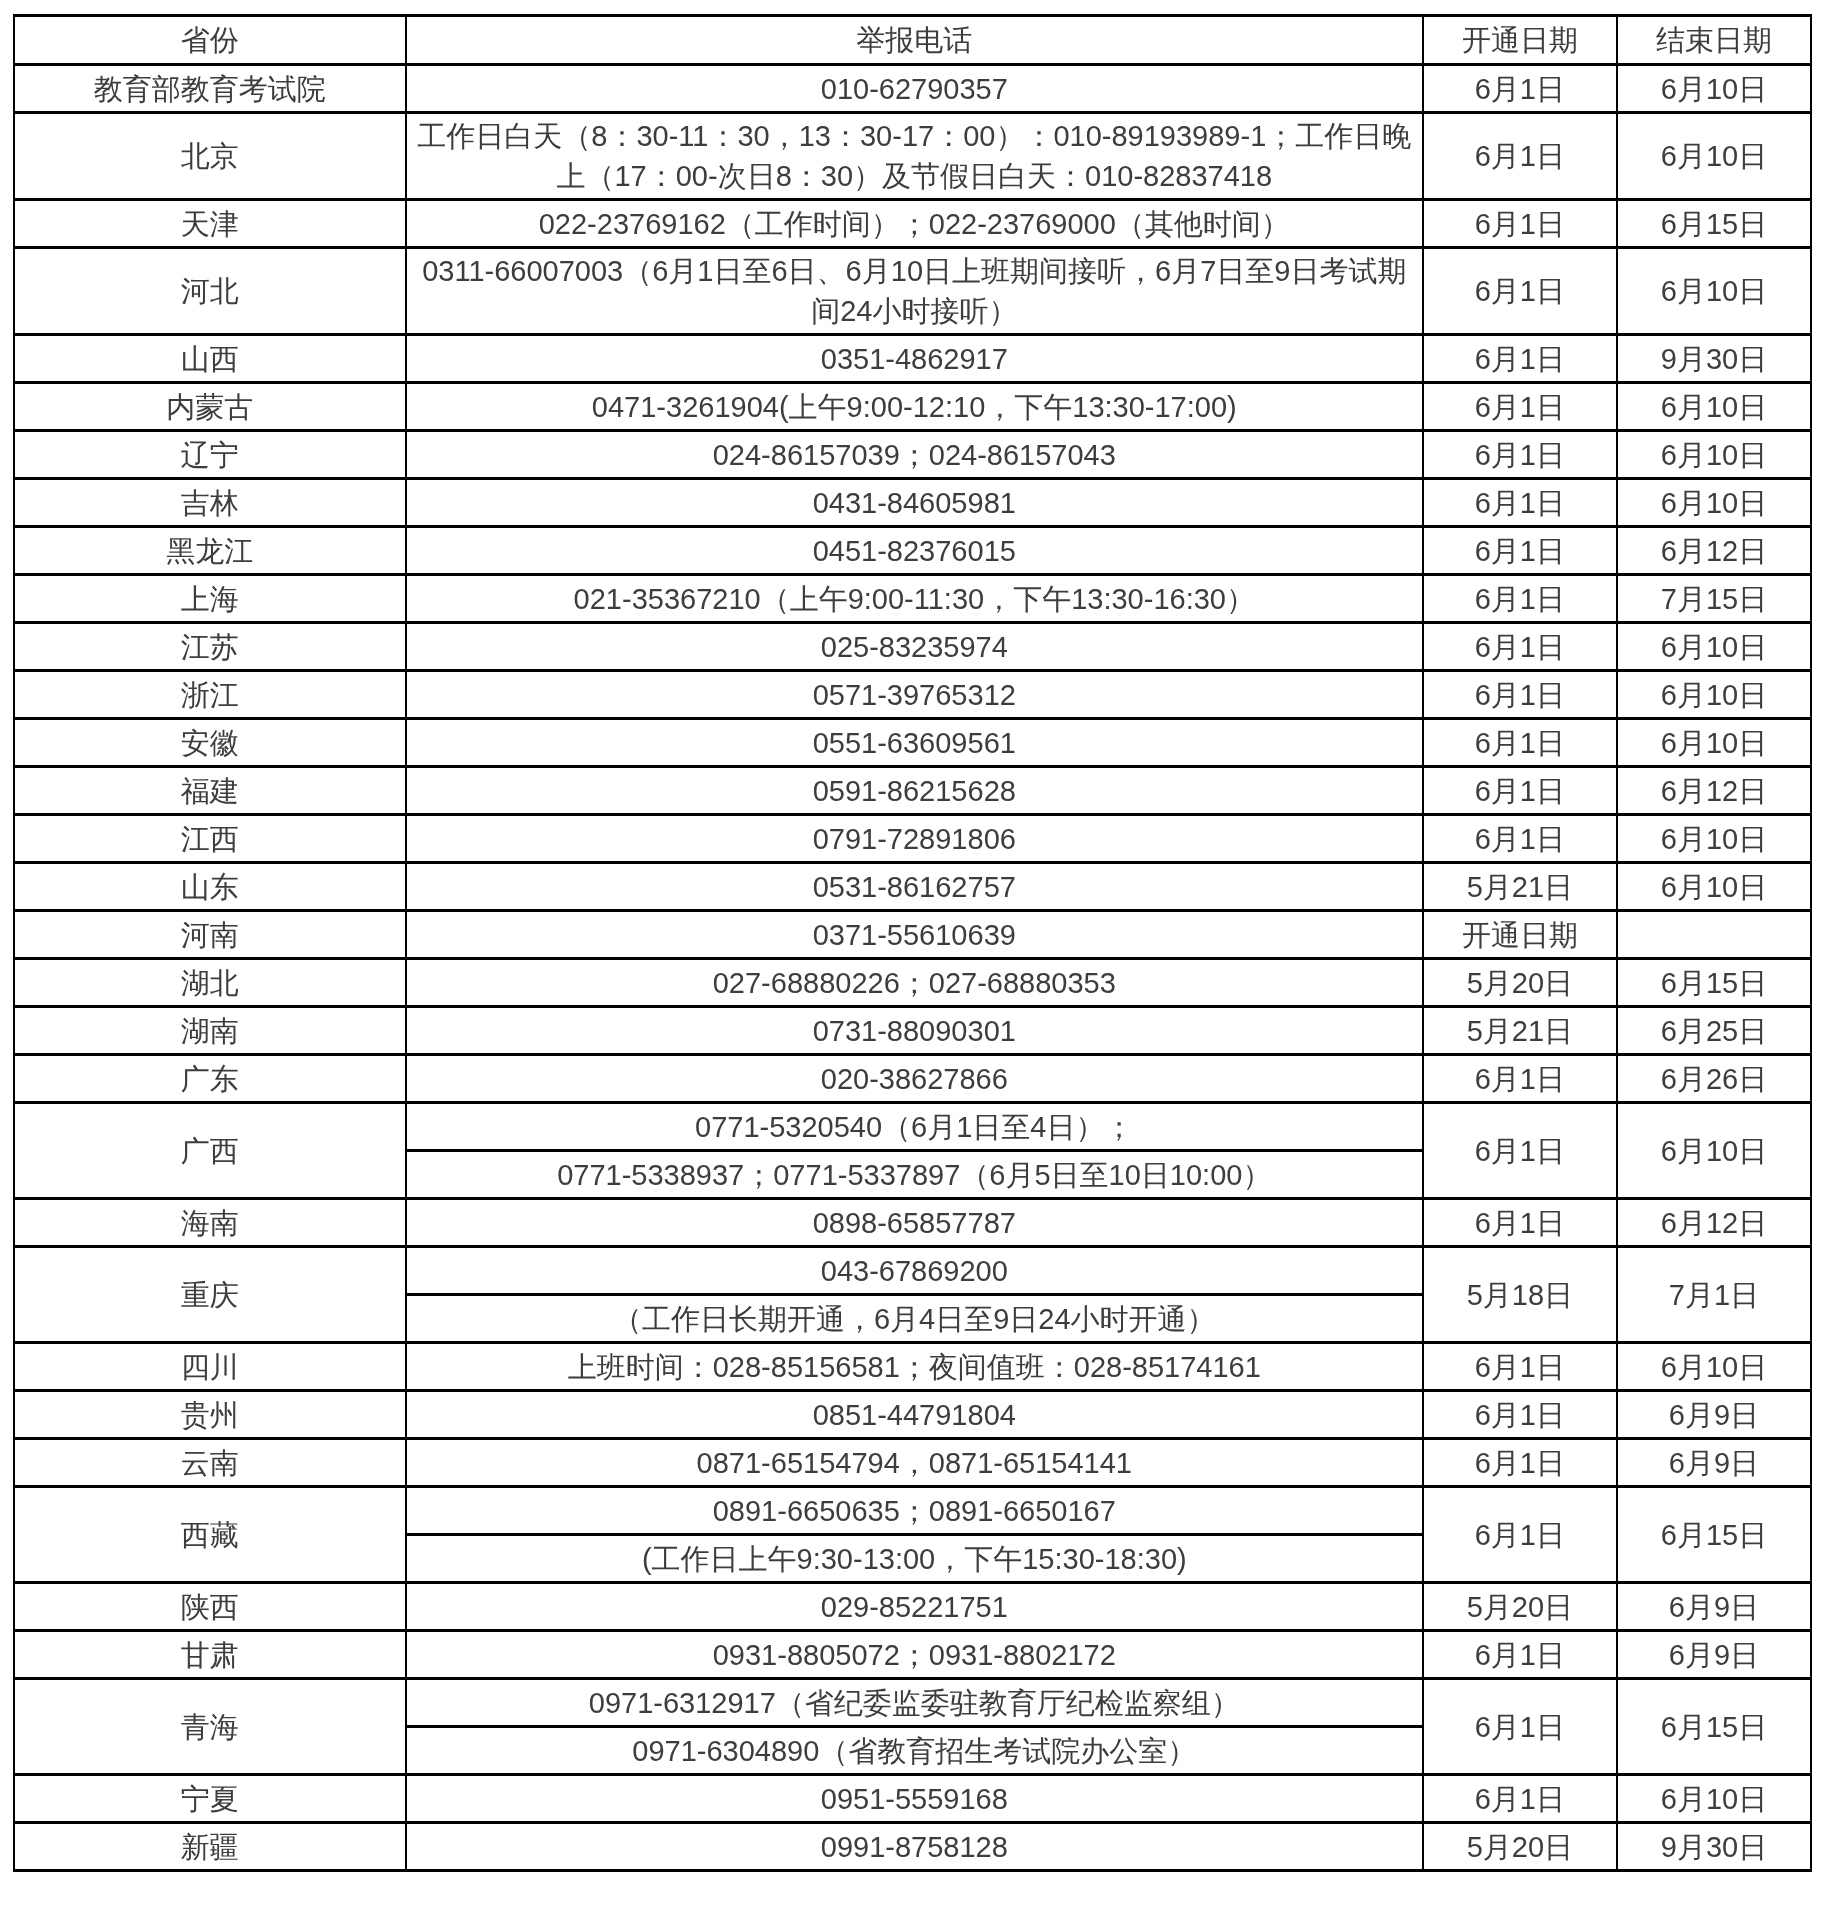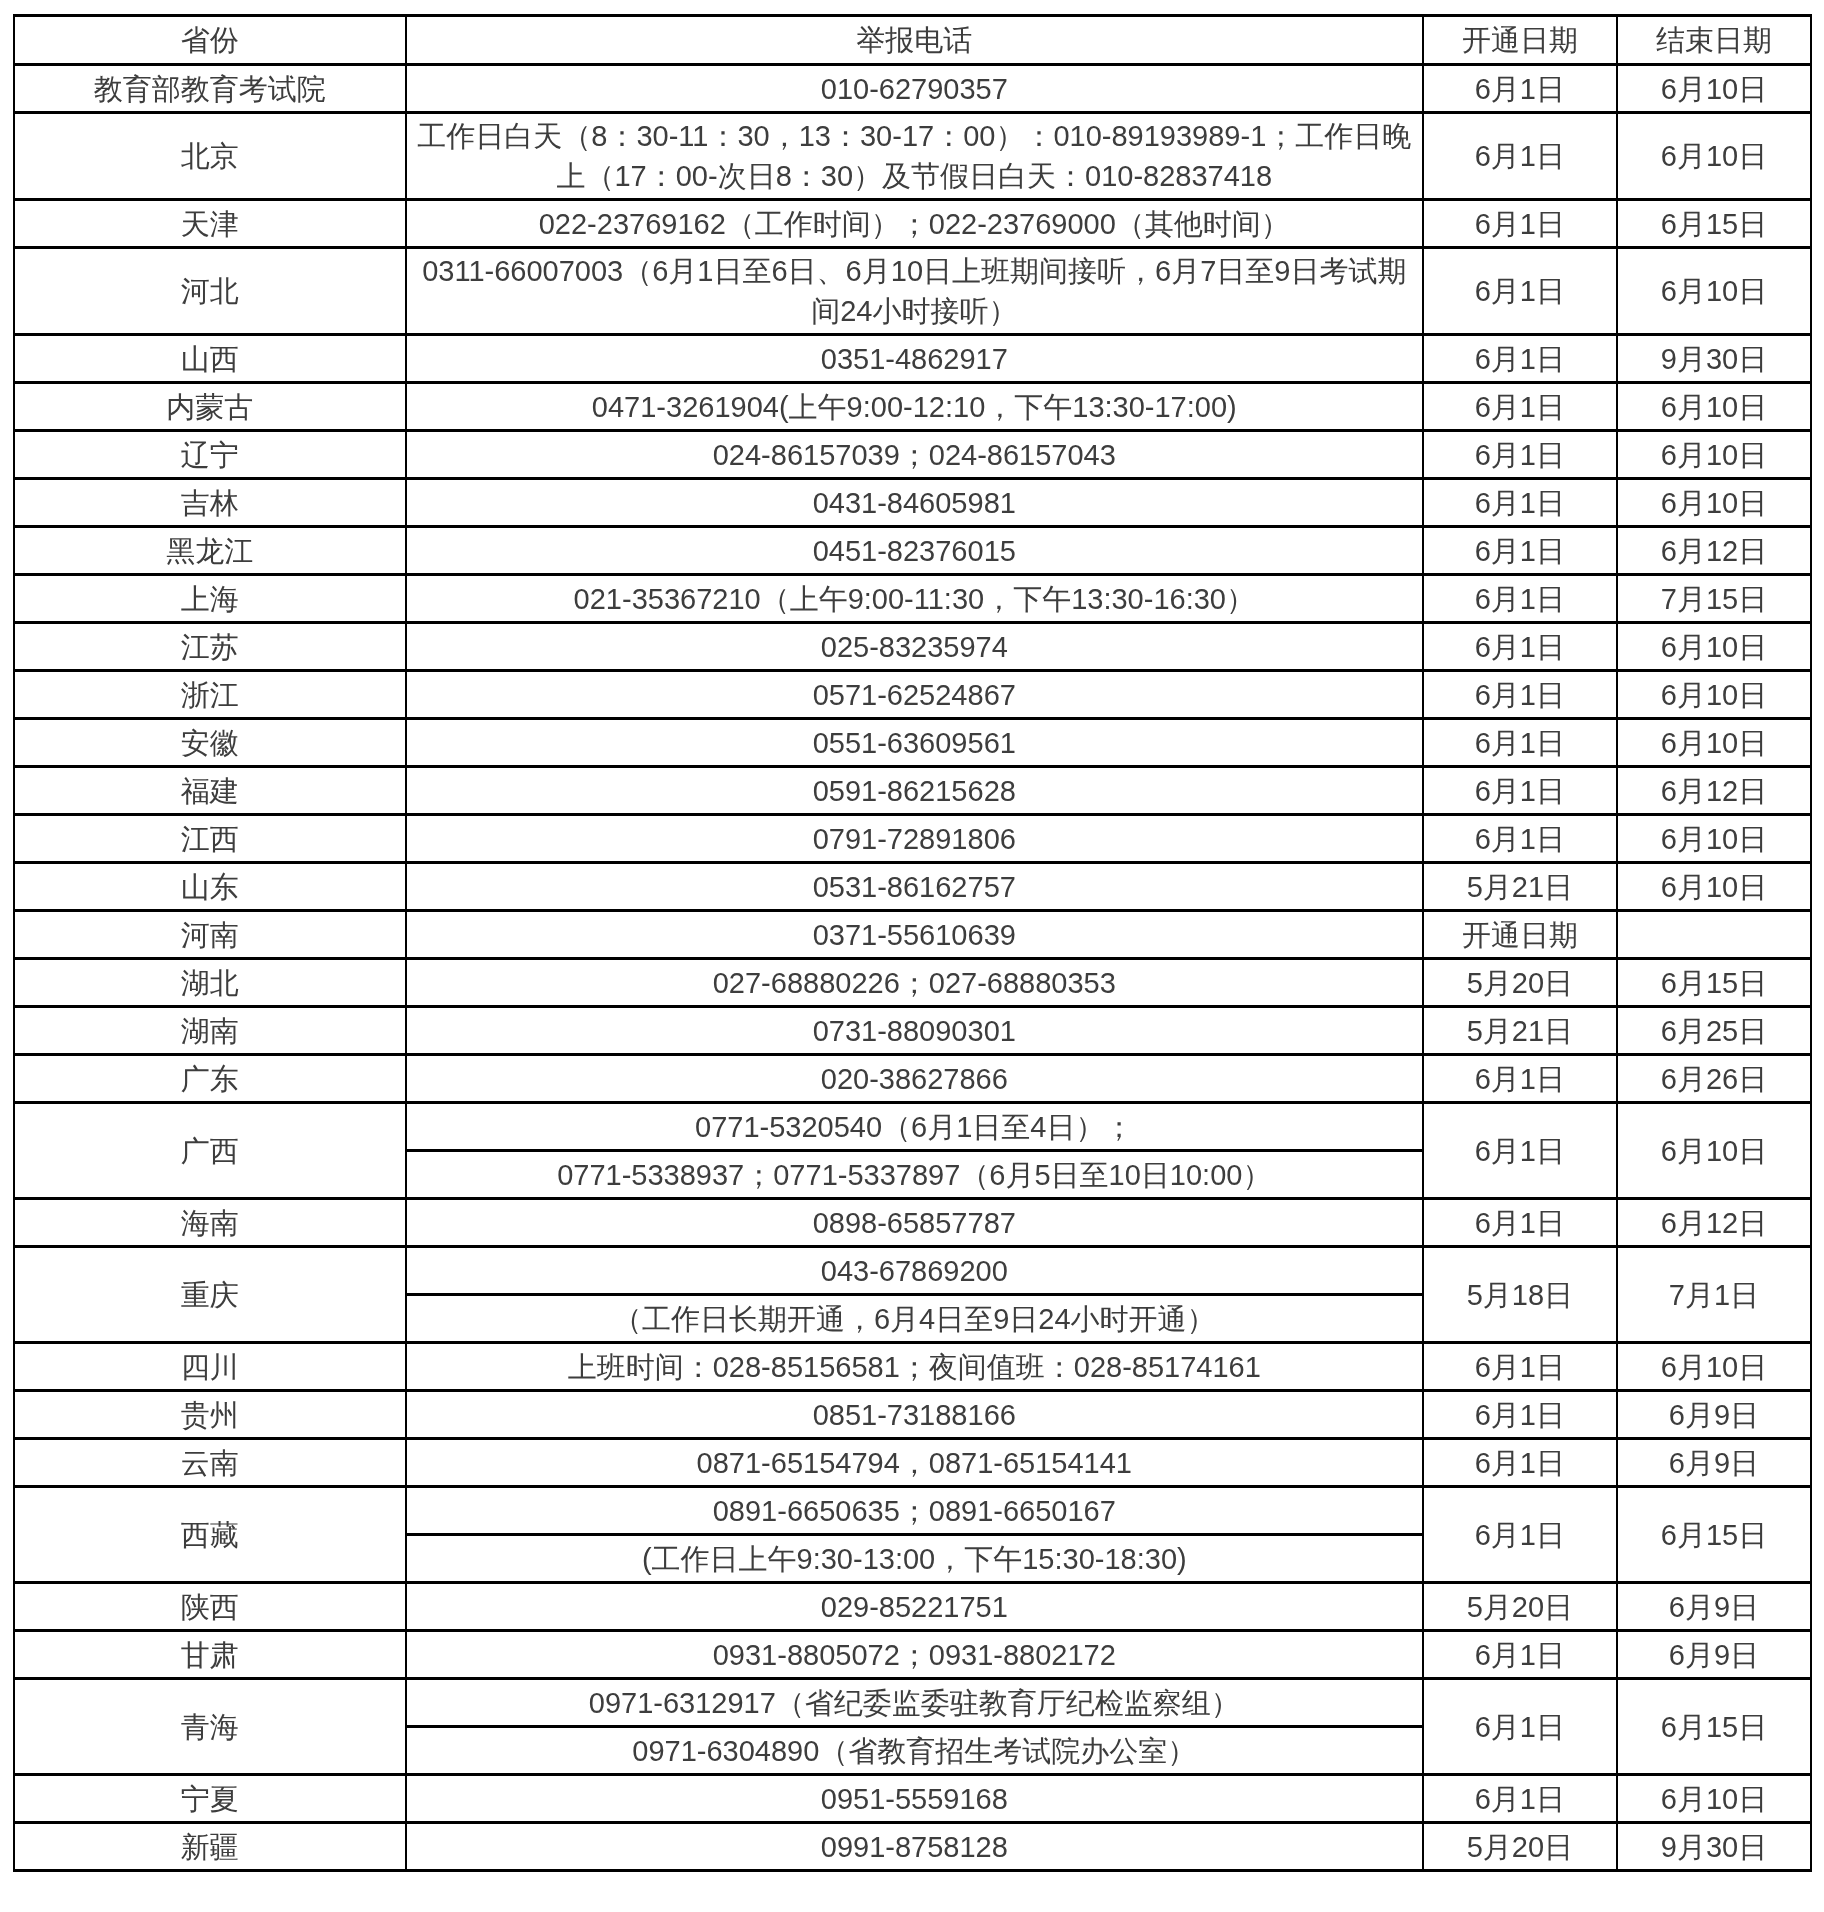--- a/index.html
+++ b/index.html
@@ -136,21 +136,21 @@
           <td>7月15日</td>
         </tr>
         <tr>
           <td>江苏</td>
           <td>025-83235974</td>
           <td>6月1日</td>
           <td>6月10日</td>
         </tr>
         <tr>
           <td>浙江</td>
-          <td>0571-62524867</td>
+          <td>0571-39765312</td>
           <td>6月1日</td>
           <td>6月10日</td>
         </tr>
         <tr>
           <td>安徽</td>
           <td>0551-63609561</td>
           <td>6月1日</td>
           <td>6月10日</td>
         </tr>
         <tr>
@@ -220,21 +220,21 @@
           <td>（工作日长期开通，6月4日至9日24小时开通）</td>
         </tr>
         <tr>
           <td>四川</td>
           <td>上班时间：028-85156581；夜间值班：028-85174161</td>
           <td>6月1日</td>
           <td>6月10日</td>
         </tr>
         <tr>
           <td>贵州</td>
-          <td>0851-73188166</td>
+          <td>0851-44791804</td>
           <td>6月1日</td>
           <td>6月9日</td>
         </tr>
         <tr>
           <td>云南</td>
           <td>0871-65154794，0871-65154141</td>
           <td>6月1日</td>
           <td>6月9日</td>
         </tr>
         <tr>

